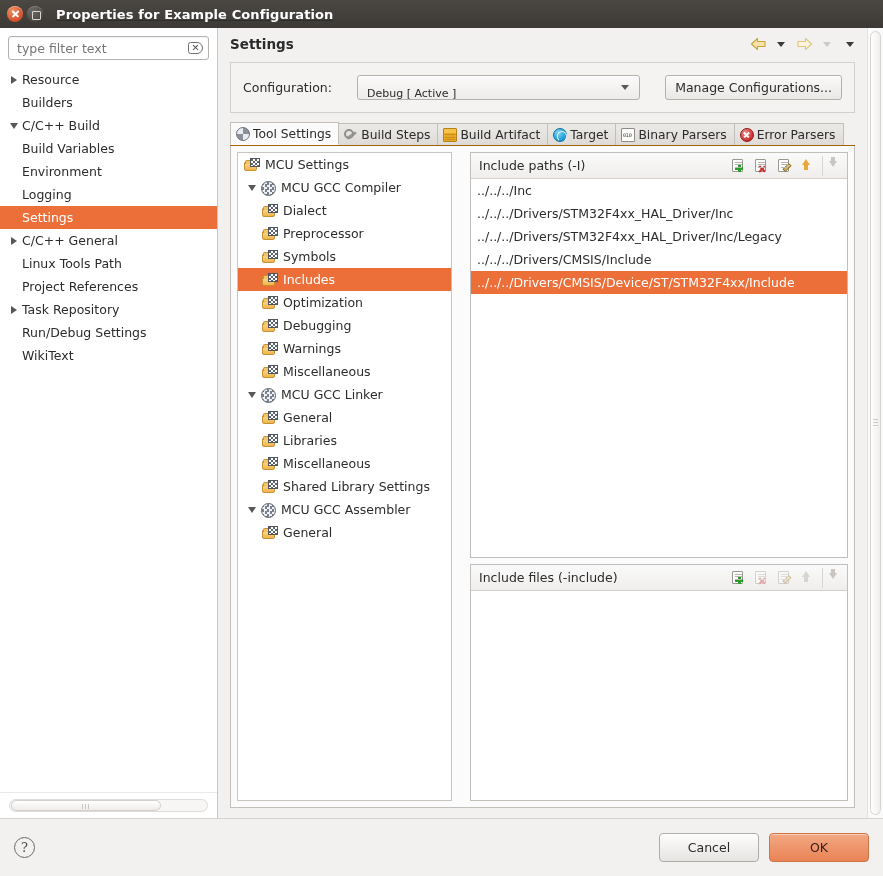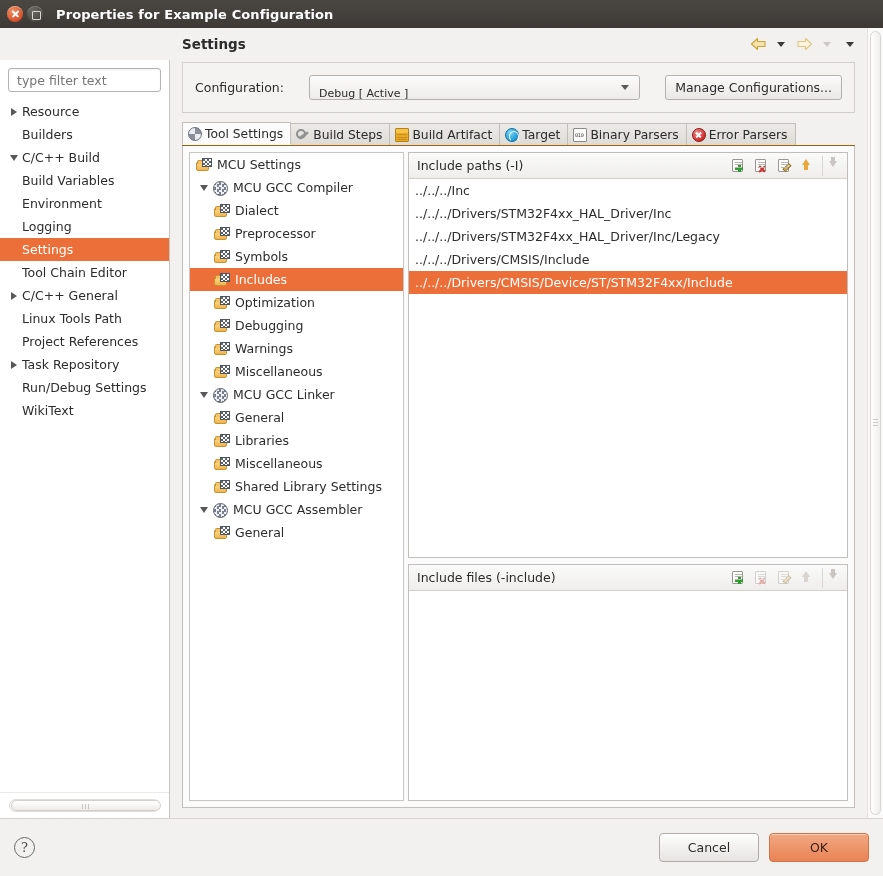--- a/index.html
+++ b/index.html
@@ -15,20 +15,21 @@
   }
 
   
   .titlebar {
     height: 28px;
     background: linear-gradient(to bottom, #4b4844 0%, #3c3936 100%);
     display: flex;
     align-items: center;
     padding-left: 7px;
     position: relative;
+    text-decoration: underline;
   }
   .wc {
     width: 16px; height: 16px; border-radius: 50%;
     margin-right: 4px; position: relative; flex: none;
   }
   .wc-close {
     background: radial-gradient(circle at 35% 30%, #f09060, #d4502a 70%, #a03a1c);
     box-shadow: inset 0 1px 0 rgba(255,255,255,.35);
   }
   .wc-close::before, .wc-close::after {
@@ -58,27 +59,26 @@
     background: #f2f1f0;
   }
   .content {
     flex: 1;
     display: flex;
     min-height: 0;
   }
 
   
   .leftpane {
-    width: 170px;
+    width: 218px;
     background: #ffffff;
     border-right: 1px solid #c9c6c2;
     display: flex;
     flex-direction: column;
     position: relative;
-    margin-top: 32px;
   }
   .filterwrap { padding: 8px 8px 6px 8px; background: #ffffff; }
   .filterbox {
     height: 24px;
     border: 1px solid #b6b3ae;
     border-radius: 3px;
     background: #fff;
     display: flex; align-items: center;
     padding: 0 5px 0 8px;
     box-shadow: inset 0 1px 2px rgba(0,0,0,.06);
@@ -280,21 +280,21 @@
   .ic-error::before { transform: rotate(45deg); }
   .ic-error::after  { transform: rotate(-45deg); }
 
   
   .tabbody {
     margin: 0 12px 0 12px;
     flex: 1; min-height: 0;
     border: 1px solid #c2bfbb; border-top: none;
     background: #fbfbfb;
     display: flex; padding: 6px;
-    gap: 4px;
+    gap: 18px;
   }
   .settree {
     width: 215px; flex: none;
     background: #fff; border: 1px solid #c9c6c2;
     overflow: hidden;
   }
   .srow {
     height: 23px; display: flex; align-items: center;
     white-space: nowrap; padding-left: 4px;
   }
@@ -526,23 +526,20 @@
           </div>
           <div class="trow ind1">
             <span class="tlabel">Environment</span>
           </div>
           <div class="trow ind1">
             <span class="tlabel">Logging</span>
           </div>
           <div class="trow sel ind1">
             <span class="tlabel">Settings</span>
           </div>
-          <div class="trow ind1">
-            <span class="tlabel">Tool Chain Editor</span>
-          </div>
           <div class="trow">
             <div class="twist closed">
               <i></i>
             </div>
             <span class="tlabel">C/C++ General</span>
           </div>
           <div class="trow">
             <div class="twist "></div>
             <span class="tlabel">Linux Tools Path</span>
           </div>

